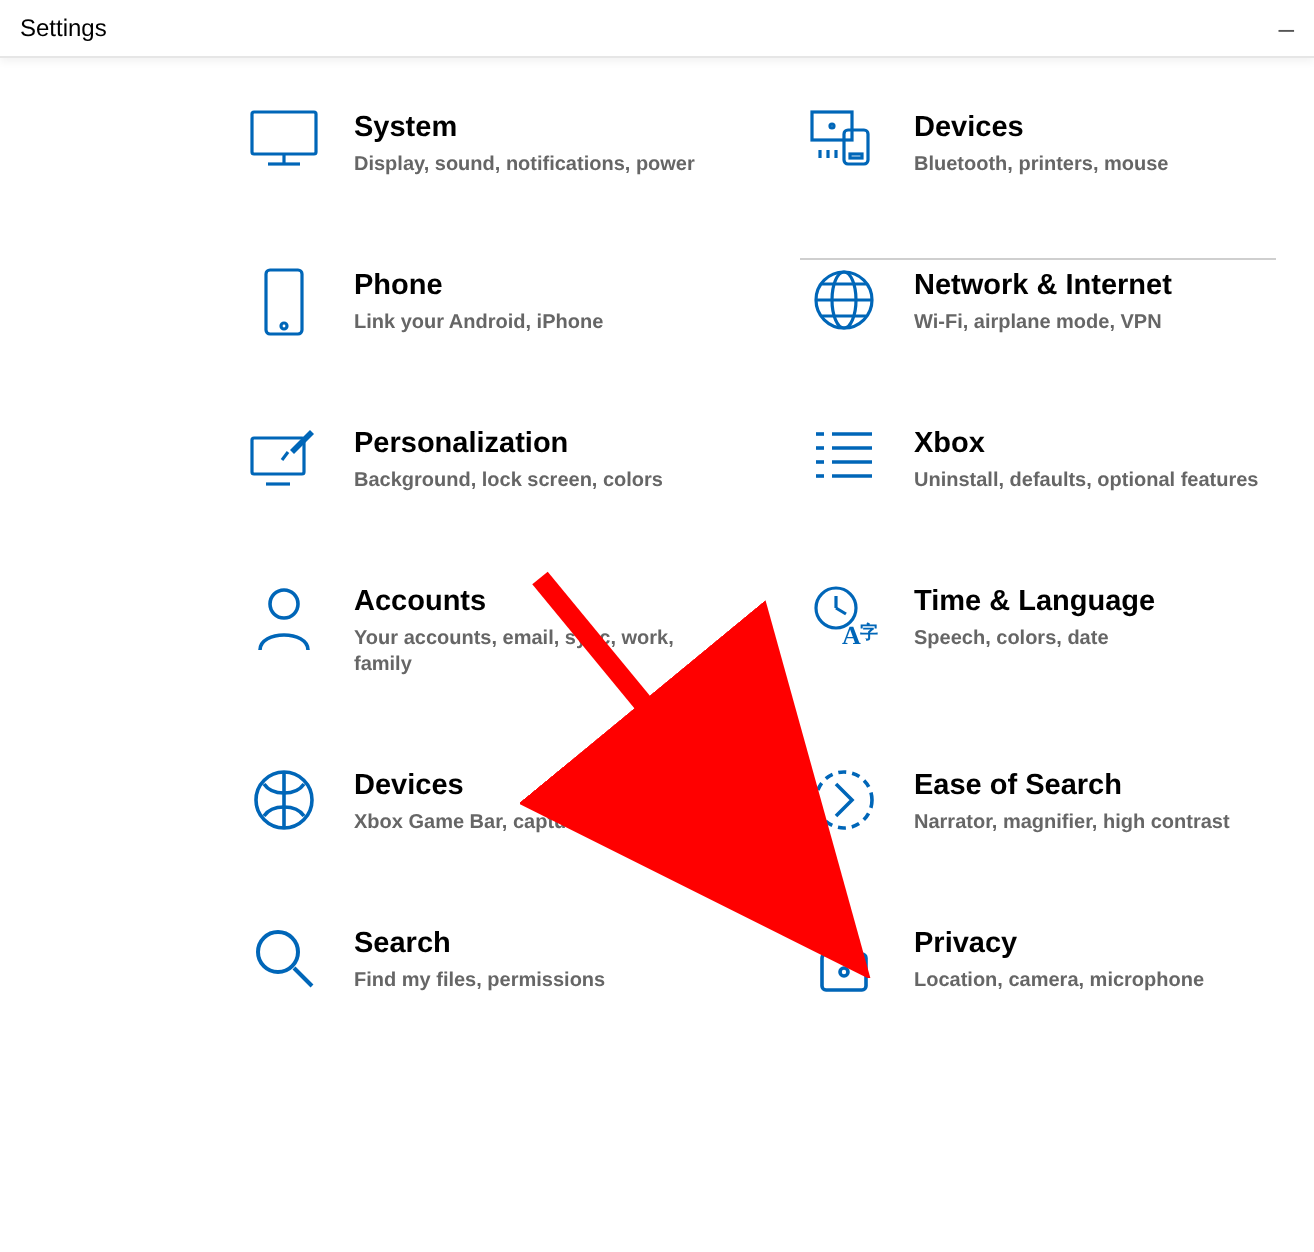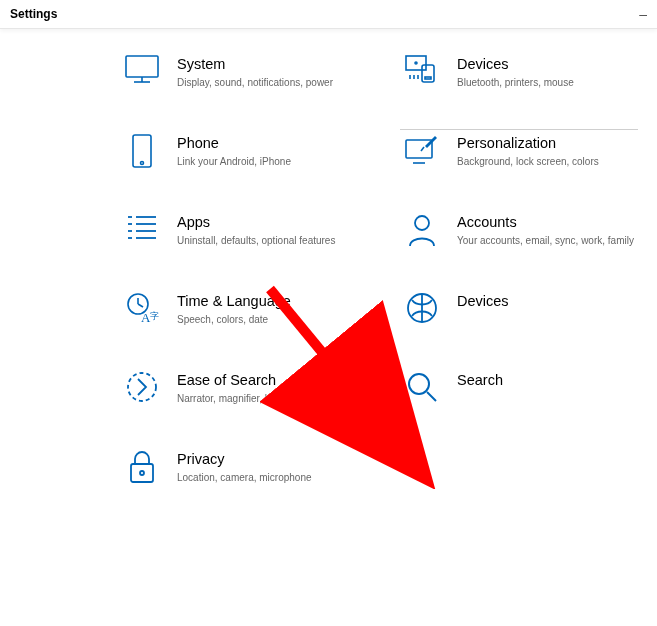--- a/index.html
+++ b/index.html
@@ -19,32 +19,33 @@
     justify-content: space-between;
     padding: 0 10px;
     border-bottom: 1px solid #e6e6e6;
     font-size: 12px;
     background: #fff;
     box-shadow: 0 2px 4px rgba(0,0,0,0.05);
     position: relative;
     z-index: 2;
   }
   .titlebar .left {
-    font-weight: 700;
+    font-weight: 400;
   }
   .titlebar .right {
     display:flex;
     gap:20px;
     color:#555;
     font-size:14px;
     line-height:14px;
   }
   .content {
     position: relative;
     padding-top: 8px;
+    font-weight: bold;
   }
   .grid {
     display: grid;
     grid-template-columns: 280px 280px;
     column-gap: 0px;
     row-gap: 45px;
     padding-left: 125px;
     padding-top: 18px;
   }
   .tile {
@@ -147,20 +148,35 @@
           <rect x="3" y="1" width="18" height="32" rx="2"></rect>
           <circle cx="12" cy="29" r="1.5"></circle>
         </svg>
       </span>
       <span class="txt">
         <div class="title">Phone</div>
         <div class="sub">Link your Android, iPhone</div>
       </span>
     </div>
 
+    <div class="tile">
+      <span class="icon">
+        <svg width="32" height="32" viewBox="0 0 32 32" fill="none" stroke="#0066b8" stroke-width="1.6">
+          <circle cx="16" cy="16" r="14"></circle>
+          <ellipse cx="16" cy="16" rx="6" ry="14"></ellipse>
+          <line x1="2" y1="16" x2="30" y2="16"></line>
+          <line x1="5" y1="8" x2="27" y2="8"></line>
+          <line x1="5" y1="24" x2="27" y2="24"></line>
+        </svg>
+      </span>
+      <span class="txt">
+        <div class="title">Network &amp; Internet</div>
+        <div class="sub">Wi-Fi, airplane mode, VPN</div>
+      </span>
+    </div>
 
     <div class="tile">
       <span class="icon">
         <svg width="34" height="30" viewBox="0 0 34 30" fill="none" stroke="#0066b8" stroke-width="1.6">
           <rect x="1" y="6" width="26" height="18" rx="1"></rect>
           <line x1="8" y1="29" x2="20" y2="29"></line>
           <path d="M20 12 L30 2 L32 4 L22 14 Z" fill="#0066b8" stroke="none"></path>
           <line x1="19" y1="13" x2="16" y2="17"></line>
         </svg>
       </span>
@@ -177,21 +193,21 @@
             <line x1="10" y1="4" x2="30" y2="4"></line>
           <line x1="2" y1="11" x2="6" y2="11"></line>
             <line x1="10" y1="11" x2="30" y2="11"></line>
           <line x1="2" y1="18" x2="6" y2="18"></line>
             <line x1="10" y1="18" x2="30" y2="18"></line>
           <line x1="2" y1="25" x2="6" y2="25"></line>
             <line x1="10" y1="25" x2="30" y2="25"></line>
         </svg>
       </span>
       <span class="txt">
-        <div class="title">Apps</div>
+        <div class="title">Xbox</div>
         <div class="sub">Uninstall, defaults, optional features</div>
       </span>
     </div>
 
     <div class="tile">
       <span class="icon">
         <svg width="30" height="34" viewBox="0 0 30 34" fill="none" stroke="#0066b8" stroke-width="1.8">
           <circle cx="15" cy="10" r="7"></circle>
           <path d="M3 33 C3 23 27 23 27 33"></path>
         </svg>
@@ -222,20 +238,21 @@
       <span class="icon">
         <svg width="32" height="32" viewBox="0 0 32 32" fill="none" stroke="#0066b8" stroke-width="1.8">
           <circle cx="16" cy="16" r="14"></circle>
           <path d="M6 8 C10 14 22 14 26 8"></path>
           <path d="M6 24 C10 18 22 18 26 24"></path>
           <line x1="16" y1="2" x2="16" y2="30"></line>
         </svg>
       </span>
       <span class="txt">
         <div class="title">Devices</div>
+        <div class="sub">Xbox Game Bar, captures, Game Mode</div>
       </span>
     </div>
 
     <div class="tile">
       <span class="icon">
         <svg width="32" height="32" viewBox="0 0 32 32" fill="none" stroke="#0066b8" stroke-width="1.8">
           <circle cx="16" cy="16" r="14" stroke-dasharray="4 3"></circle>
           <path d="M12 8 L20 16 L12 24"></path>
         </svg>
       </span>
@@ -247,20 +264,21 @@
 
     <div class="tile">
       <span class="icon">
         <svg width="32" height="32" viewBox="0 0 32 32" fill="none" stroke="#0066b8" stroke-width="2">
           <circle cx="13" cy="13" r="10"></circle>
           <line x1="21" y1="21" x2="30" y2="30"></line>
         </svg>
       </span>
       <span class="txt">
         <div class="title">Search</div>
+        <div class="sub">Find my files, permissions</div>
       </span>
     </div>
 
     <div class="tile">
       <span class="icon">
         <svg width="28" height="34" viewBox="0 0 28 34" fill="none" stroke="#0066b8" stroke-width="1.8">
           <rect x="3" y="14" width="22" height="18" rx="2"></rect>
           <path d="M7 14 V9 a7 7 0 0 1 14 0 V14"></path>
           <circle cx="14" cy="23" r="2"></circle>
         </svg>

